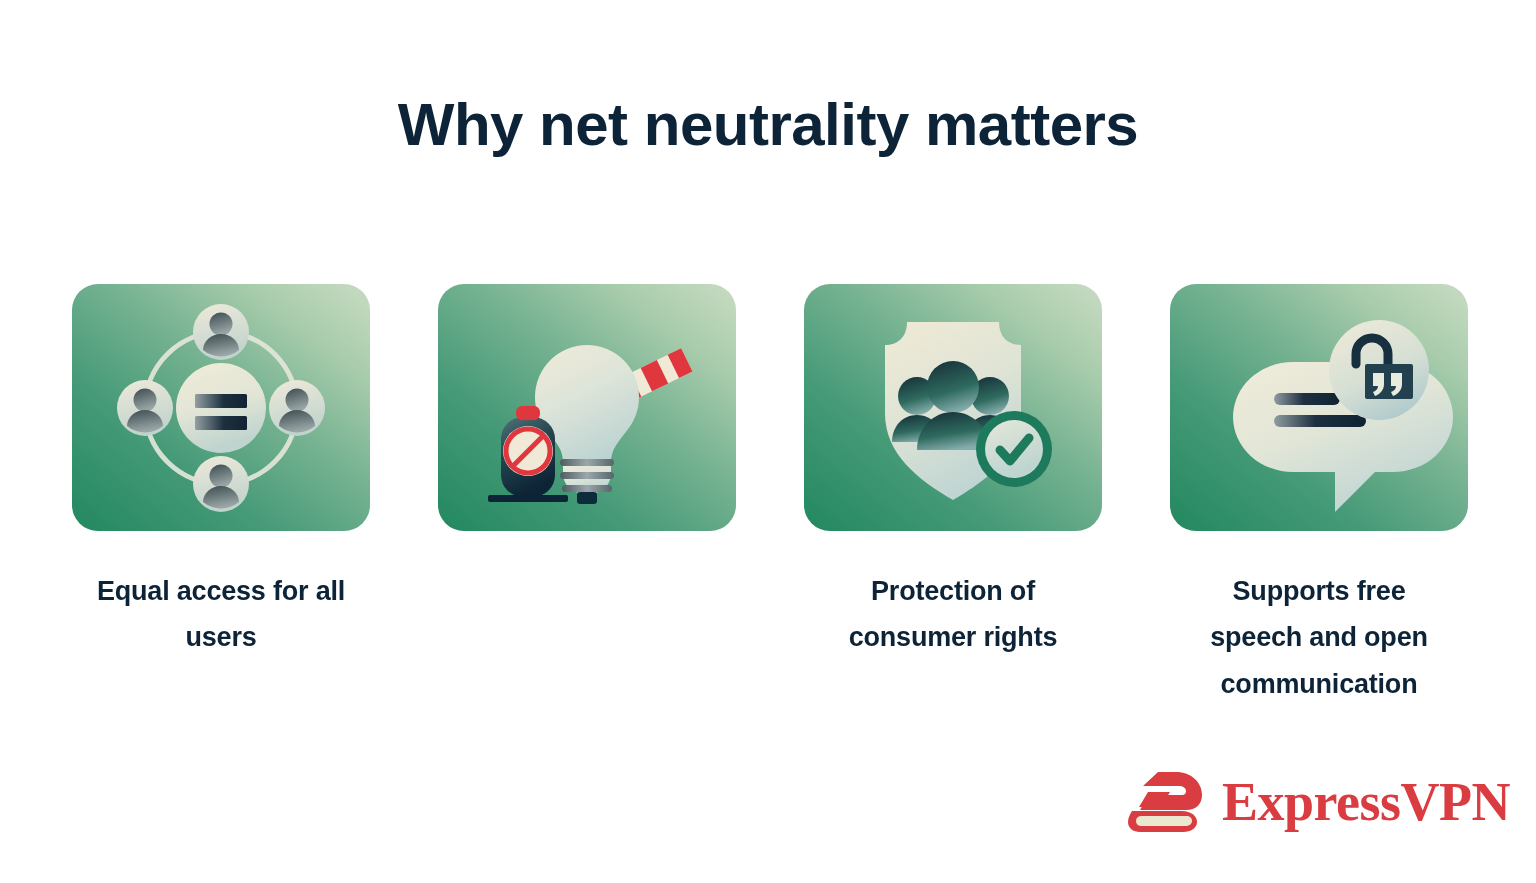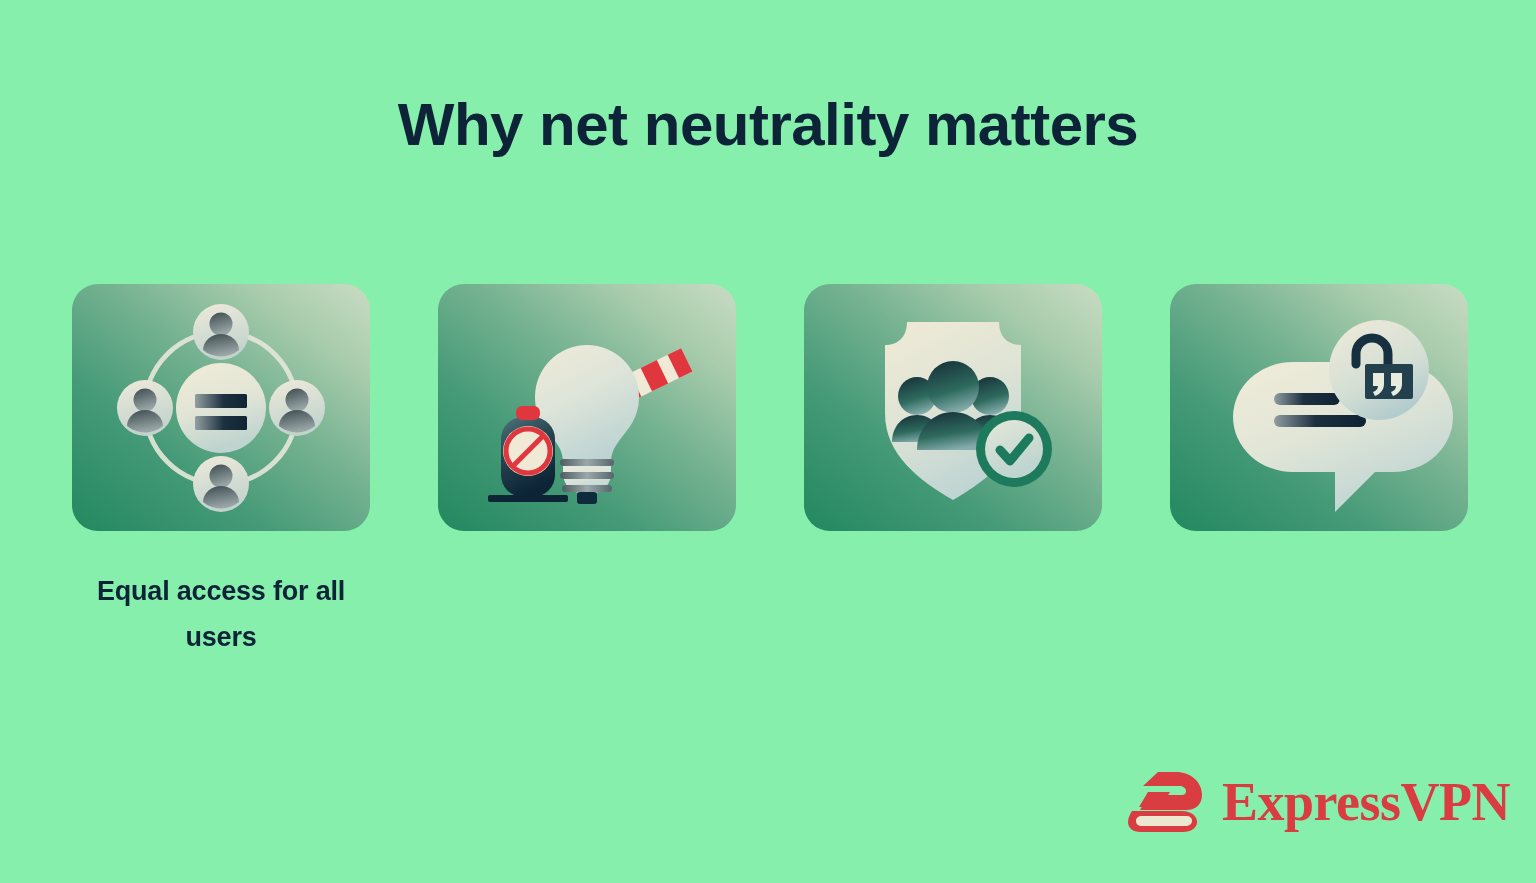--- a/index.html
+++ b/index.html
@@ -13,21 +13,21 @@
   body {
     background: #ece7cf;
     font-family: "Liberation Sans", sans-serif;
     position: relative;
   }
 
   #infographic {
     position: relative;
     width: 1536px;
     height: 883px;
-    background: #86efac;
+    background: #ffffff;
   }
 
   
   #page-title {
     position: absolute;
     top: 92px;
     left: 0;
     width: 1536px;
     text-align: center;
     font-size: 60px;
@@ -257,20 +257,21 @@
             <path d="M113 166 c0 -22 16 -38 36 -38 s36 16 36 38 z"></path>
           </g>
 
           <g>
             <circle cx="210" cy="165" r="38" fill="#1e7a5c"></circle>
             <circle cx="210" cy="165" r="29" fill="url(#g3chk)"></circle>
             <path d="M196 166 l10 11 l19 -23" fill="none" stroke="#1e7a5c" stroke-width="9" stroke-linecap="round" stroke-linejoin="round"></path>
           </g>
         </svg>
       </div>
+      <div class="card-caption">Protection of consumer rights</div>
     </div>
 
     <div class="card-col">
       <div class="card-tile">
         <svg class="icon-svg" viewBox="0 0 298 247">
           <defs>
             <linearGradient id="g4bub" x1="0.1" y1="0" x2="0.7" y2="1">
               <stop offset="0%" stop-color="#efebd9"></stop>
               <stop offset="45%" stop-color="#e2e6d7"></stop>
               <stop offset="100%" stop-color="#bcd3d3"></stop>
@@ -293,20 +294,21 @@
 
           <circle cx="209" cy="86" r="50" fill="url(#g4circ)"></circle>
           <path d="M186 80 v-10 a16 16 0 0 1 32 0 v10" fill="none" stroke="#17303f" stroke-width="9" stroke-linecap="round"></path>
           <rect x="195" y="80" width="48" height="35" rx="2" fill="#23404f"></rect>
           <g fill="#e8ecdf">
             <path d="M203 89 h11 v11 c0 6 -4 10 -9 12 l-2 -4 c3 -1 5 -3 5 -6 h-5 z"></path>
             <path d="M221 89 h11 v11 c0 6 -4 10 -9 12 l-2 -4 c3 -1 5 -3 5 -6 h-5 z"></path>
           </g>
         </svg>
       </div>
+      <div class="card-caption">Supports free speech and open communication</div>
     </div>
 
   </div>
 
   <div id="brand-logo">
     <svg id="brand-mark" width="78" height="64" viewBox="0 0 78 64">
       <path d="M30 2 h18 c15 0 26 10 26 23 c0 9 -6 15 -16 15 h-46 l9 -15 h33 c3 0 4 -2 4 -4 c0 -3 -3 -5 -7 -5 h-36 z" fill="#d93c41"></path>
       <path d="M20 22 h22 l-9 15 h-22 z" fill="#d93c41"></path>
       <path d="M4 41 h50 c9 0 15 5 15 11 c0 6 -6 10 -14 10 h-43 c-7 0 -12 -4 -12 -10 c0 -4 2 -8 4 -11 z" fill="#d93c41"></path>
       <path d="M14 46 h44 c4 0 6 2 6 5 c0 3 -3 5 -7 5 h-43 c-4 0 -6 -2 -6 -5 c0 -3 2 -5 6 -5 z" fill="#ece7cf"></path>

